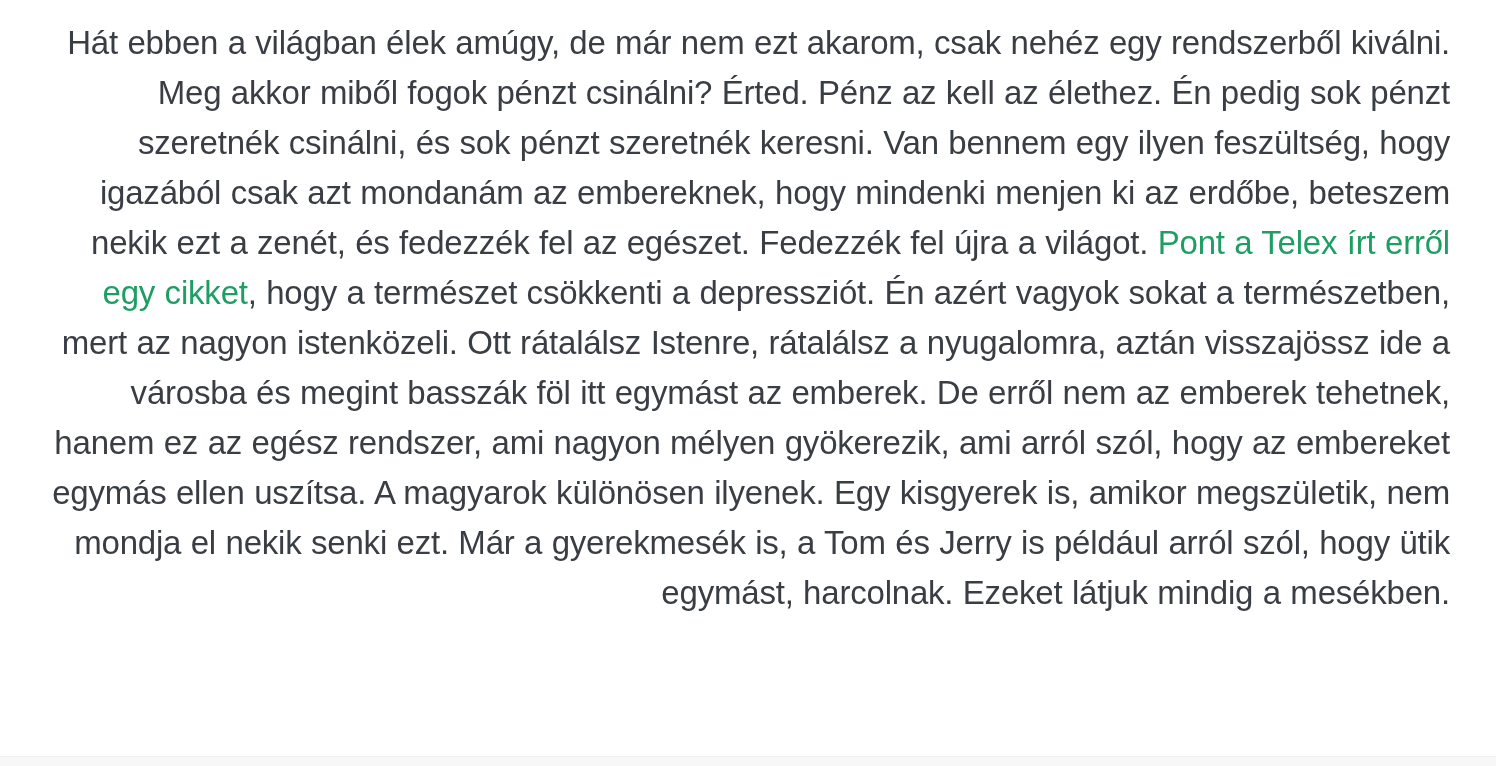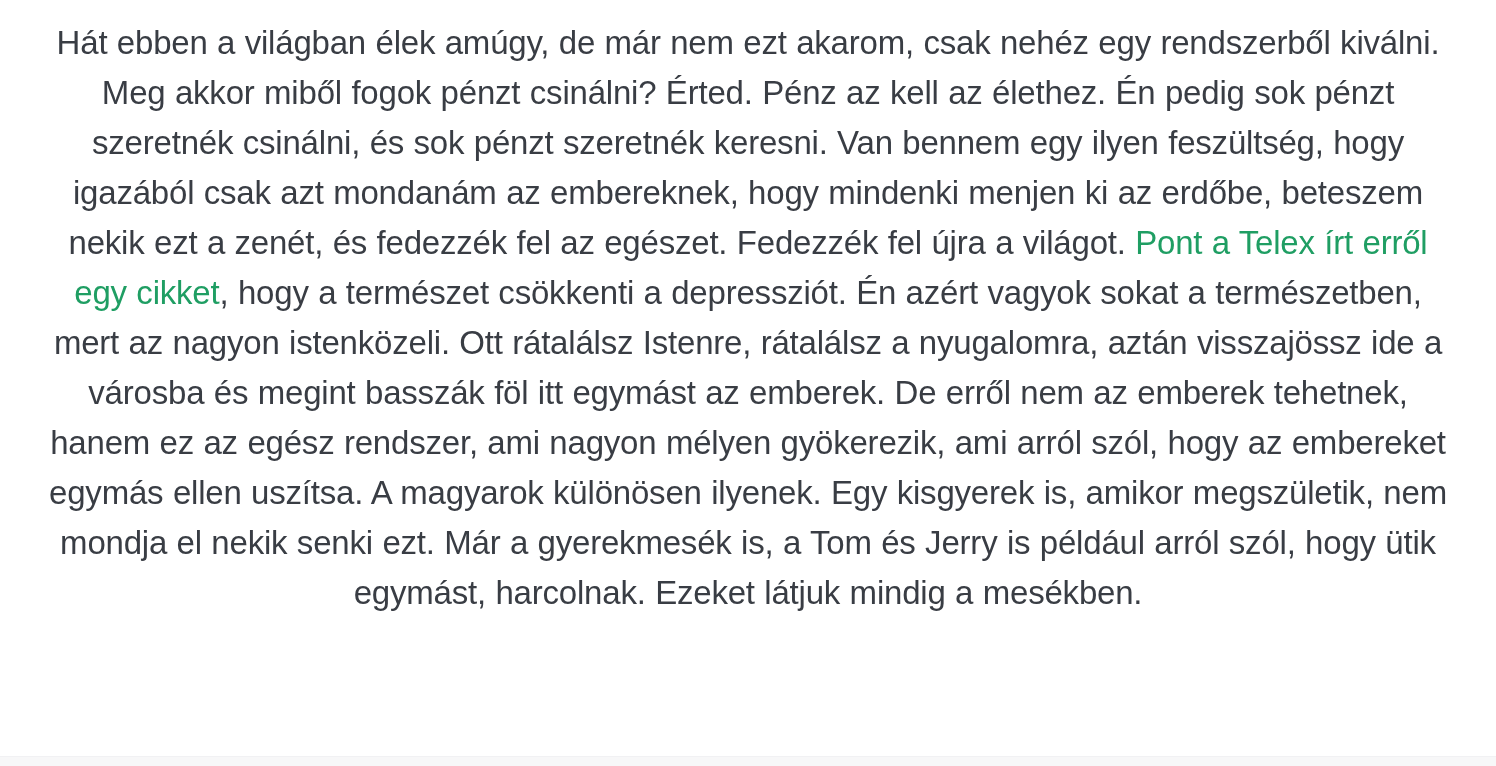--- a/index.html
+++ b/index.html
@@ -16,21 +16,21 @@
   }
   .article-paragraph {
     position: absolute;
     left: 46px;
     top: 18px;
     width: 1404px;
     font-size: 33px;
     line-height: 50px;
     letter-spacing: -0.2px;
     color: #393d44;
-    text-align: center;
+    text-align: right;
     word-spacing: 0.5px;
   }
   .article-link {
     color: #1f9e63;
     text-decoration: none;
     cursor: pointer;
   }
   .bottom-strip {
     position: absolute;
     left: 0;

